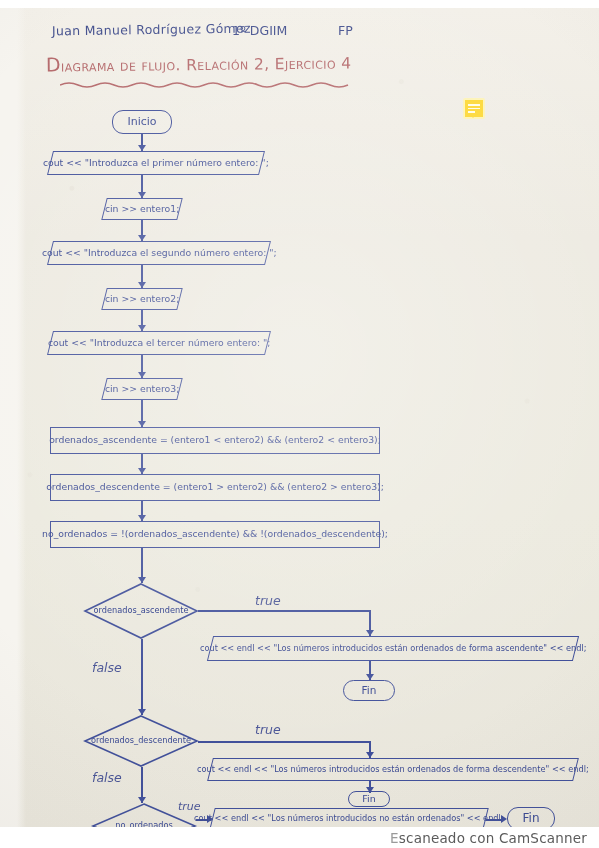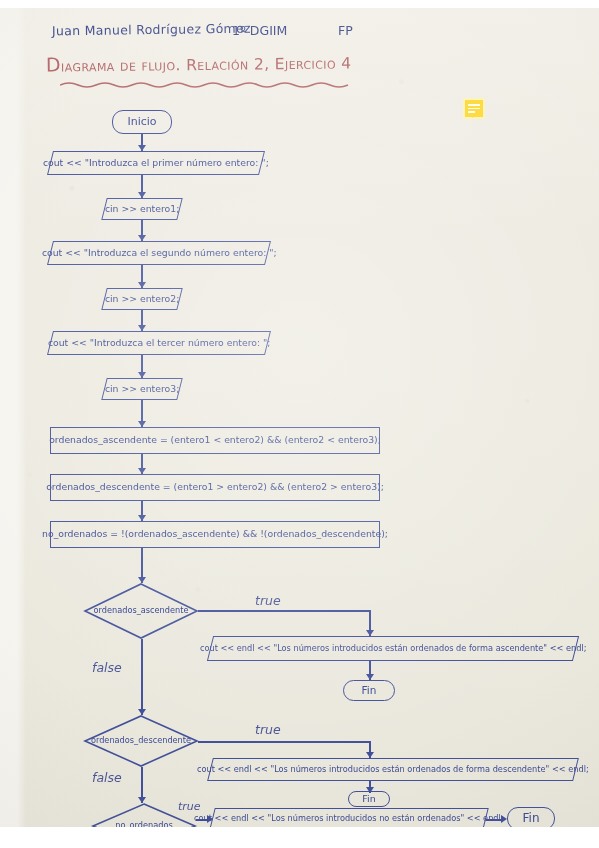--- a/index.html
+++ b/index.html
@@ -239,14 +239,15 @@
     <div class="ln h" style="left:486px;top:811px;width:18px;"></div>
     <div class="arw r" style="left:501px;top:807px;"></div>
     <div class="node term" style="left:507px;top:799px;width:48px;height:23px;font-size:12px;">
       <span>Fin</span>
     </div>
 
     <div id="vignette"></div>
   </div>
 
   <div id="strip"></div>
+  <div id="wm"><span class="f">E</span><span>scaneado con CamScanner</span></div>
 
 </div>
 
 </body></html>

